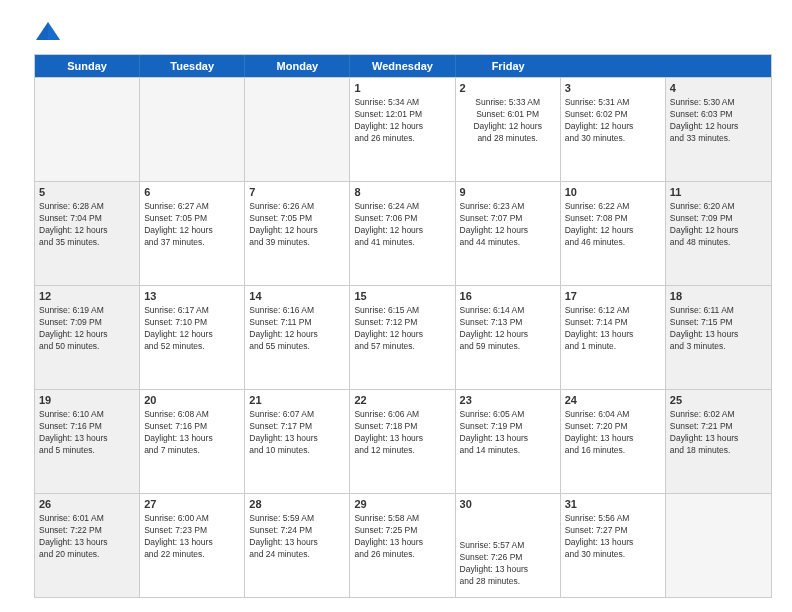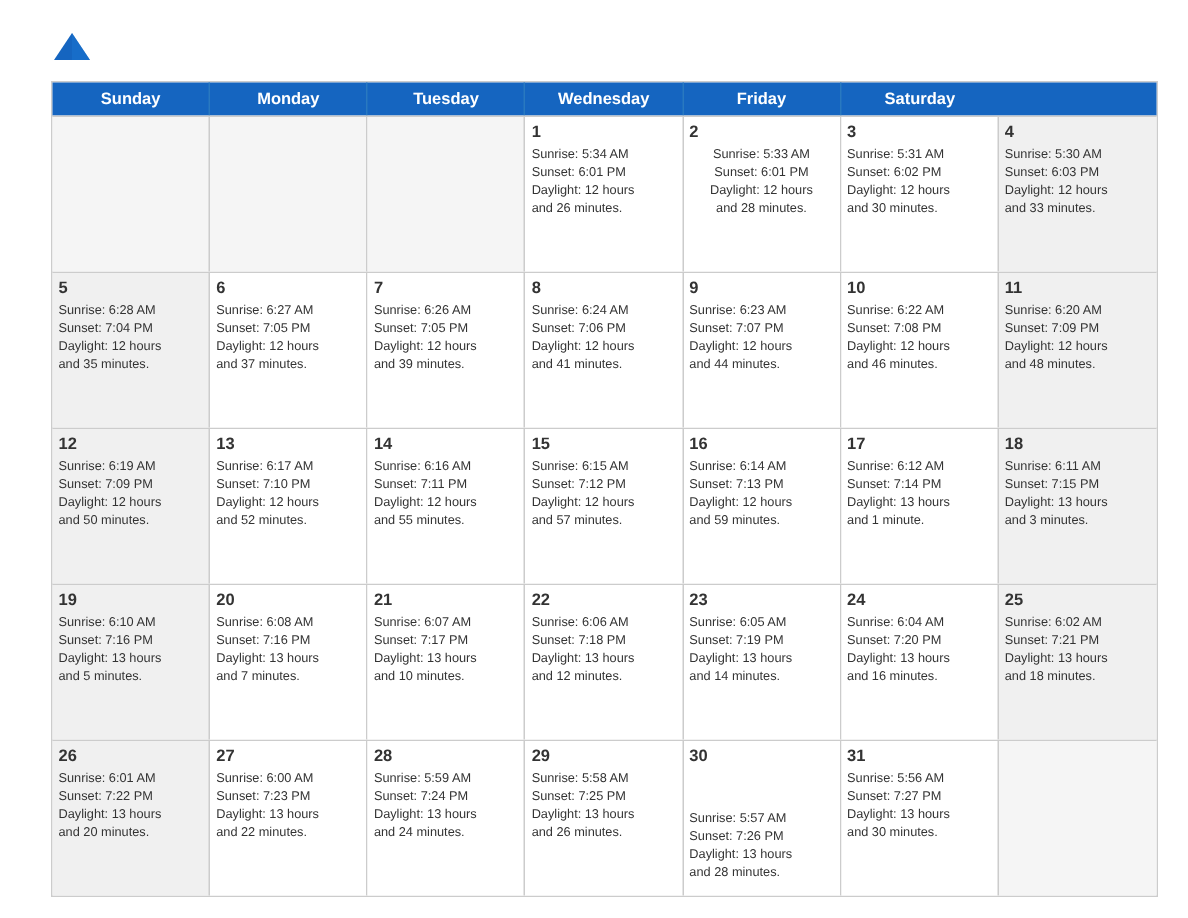--- a/index.html
+++ b/index.html
@@ -134,35 +134,34 @@
     </div>
     <div class="title-block">
       <div class="month-title"></div>
       <div class="location-title"></div>
     </div>
   </div>
 
   <div class="calendar">
     <div class="cal-header" id="cal-header-row">
         <div class="cal-header-cell">Sunday</div>
+        <div class="cal-header-cell">Tuesday</div>
         <div class="cal-header-cell">Monday</div>
-        <div class="cal-header-cell">Tuesday</div>
         <div class="cal-header-cell">Wednesday</div>
         <div class="cal-header-cell">Friday</div>
-        <div class="cal-header-cell">Saturday</div>
       </div>
     <div class="cal-body" id="cal-body">
         <div class="cal-row">
           <div class="cal-cell empty"></div>
           <div class="cal-cell empty"></div>
           <div class="cal-cell empty"></div>
           <div class="cal-cell">
             <span class="cell-day">1</span>
             <div class="cell-info" style="white-space: pre-line;">Sunrise: 5:34 AM
-Sunset: 6:01 PM
+Sunset: 12:01 PM
 Daylight: 12 hours
 and 26 minutes.</div>
           </div>
           <div class="cal-cell">
             <span class="cell-day">2</span>
             <div class="cell-info" style="white-space: pre-line; text-align: center;">Sunrise: 5:33 AM
 Sunset: 6:01 PM
 Daylight: 12 hours
 and 28 minutes.</div>
           </div>

